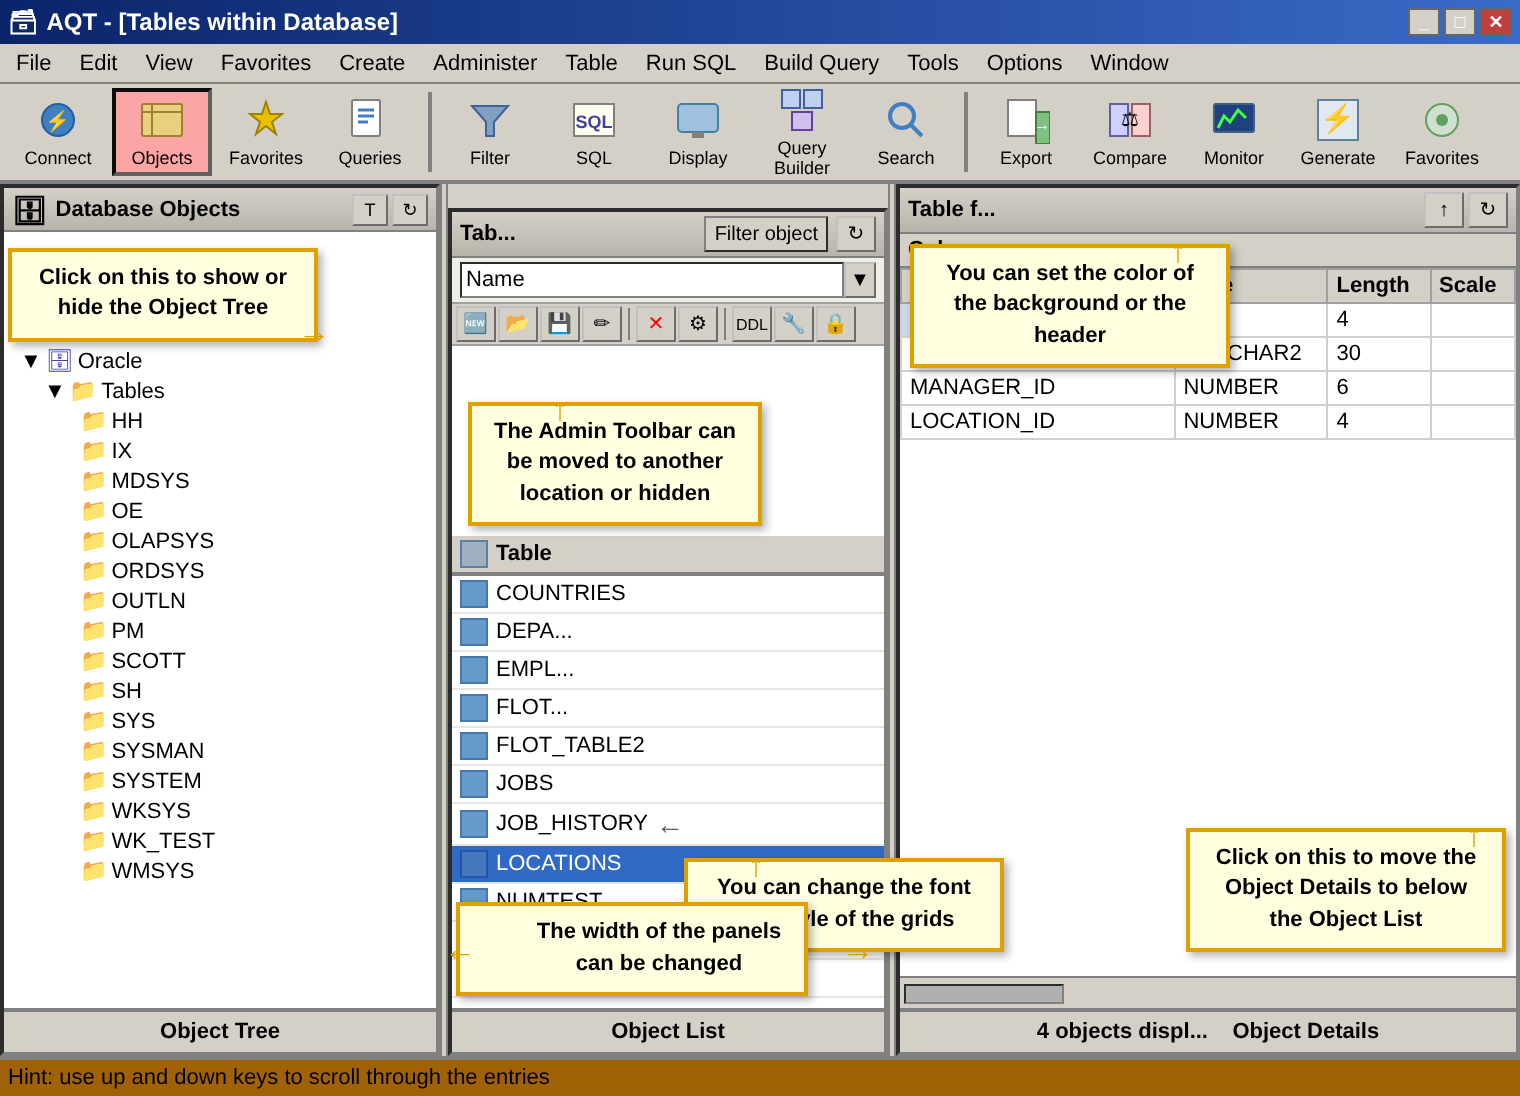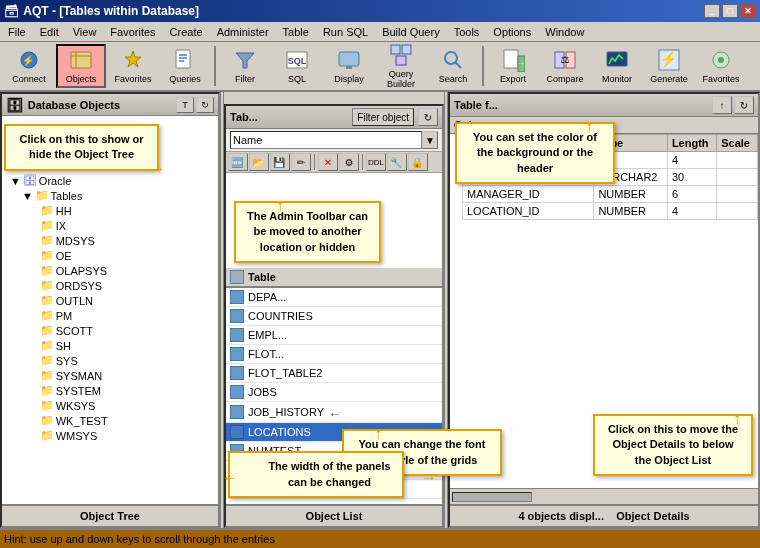--- a/index.html
+++ b/index.html
@@ -263,21 +263,20 @@
       font-weight: bold;
       display: flex;
       align-items: center;
       gap: 4px;
       min-height: 22px;
     }
 
     .details-scroll {
       flex: 1;
       overflow: auto;
-      padding-left: 12px;
     }
 
     .hscroll-bar {
       height: 16px;
       background: #d4d0c8;
       border-top: 1px solid #808080;
       display: flex;
       align-items: center;
       padding: 0 2px;
     }
@@ -599,25 +598,25 @@
     </div>
 
     <div class="table-list" style="margin-top:95px; flex:1; overflow:auto;">
 
       <div class="table-item" style="background:#d4d0c8; font-weight:bold; border-bottom: 2px solid #808080;">
         <span style="width:14px; height:14px; background:#a0b0c0; border:1px solid #6080a0; display:inline-block; margin-right:4px;"></span>
         <span>Table</span>
       </div>
       <div class="table-item">
         <span style="width:14px;height:14px;background:#6699cc;border:1px solid #4477aa;display:inline-block;margin-right:4px;"></span>
+        <span>COUNTRIES</span>
+      </div>
+      <div class="table-item">
+        <span style="width:14px;height:14px;background:#6699cc;border:1px solid #4477aa;display:inline-block;margin-right:4px;"></span>
         <span>DEPA...</span>
-      </div>
-      <div class="table-item">
-        <span style="width:14px;height:14px;background:#6699cc;border:1px solid #4477aa;display:inline-block;margin-right:4px;"></span>
-        <span>COUNTRIES</span>
       </div>
       <div class="table-item">
         <span style="width:14px;height:14px;background:#6699cc;border:1px solid #4477aa;display:inline-block;margin-right:4px;"></span>
         <span>EMPL...</span>
       </div>
       <div class="table-item">
         <span style="width:14px;height:14px;background:#6699cc;border:1px solid #4477aa;display:inline-block;margin-right:4px;"></span>
         <span>FLOT...</span>
       </div>
       <div class="table-item">

